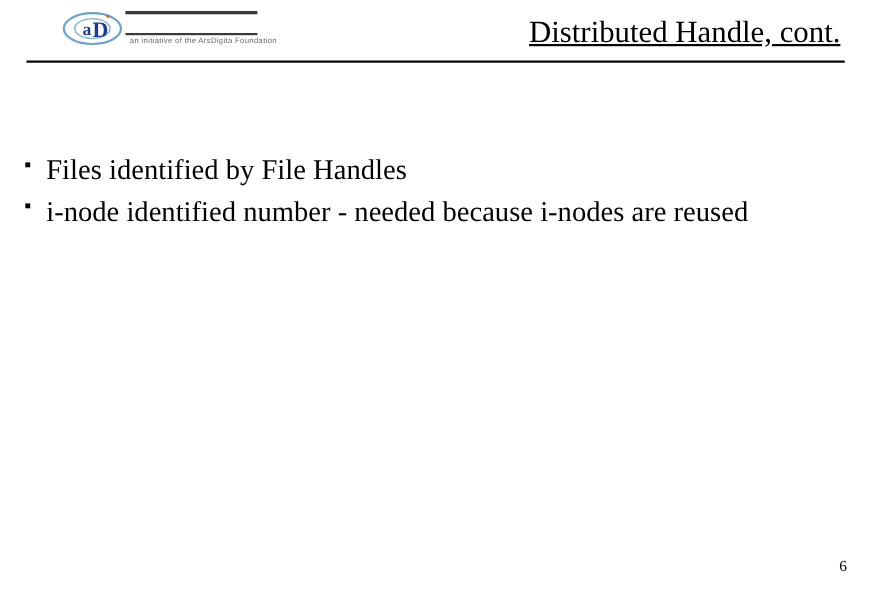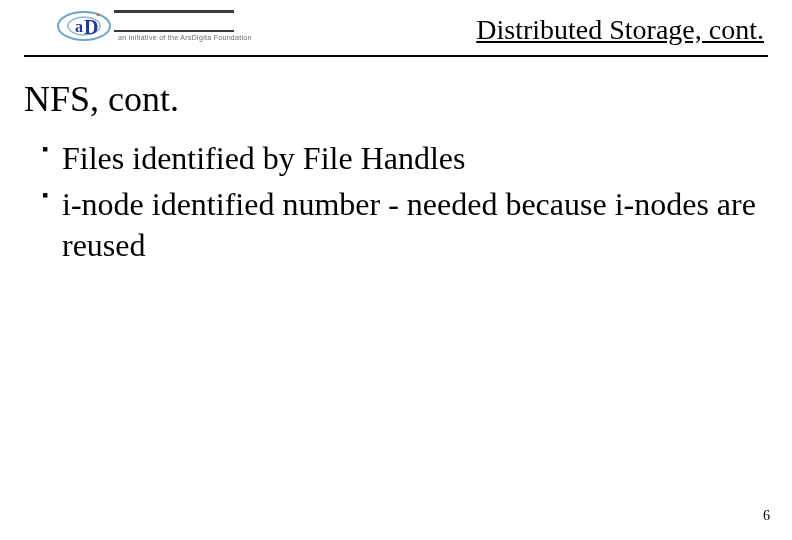--- a/index.html
+++ b/index.html
@@ -6,21 +6,21 @@
   html, body { width: 792px; height: 540px; background: #fff; font-family: "Times New Roman", Times, serif; color: #000; }
   .slide { position: relative; width: 792px; height: 540px; }
   .header { position: relative; height: 58px; }
   .logo { position: absolute; left: 54px; top: 6px; width: 60px; height: 40px; }
   .logo-text { position: absolute; left: 118px; top: 34px; font-size: 7px; letter-spacing: 0.3px; color: #6a6a6a; font-family: Arial, Helvetica, sans-serif; }
   .logo-line-top { position: absolute; left: 114px; top: 10px; width: 120px; height: 3px; background: #3a3a3a; }
   .logo-line-bot { position: absolute; left: 114px; top: 30px; width: 120px; height: 2px; background: #3a3a3a; }
   .header-title { position: absolute; right: 28px; top: 14px; font-size: 28px; text-decoration: underline; }
   .hr { position: absolute; left: 24px; right: 24px; top: 55px; height: 2px; background: #000; }
   .section-title { position: absolute; left: 24px; top: 78px; font-size: 36px; }
-  .content { position: absolute; left: 42px; right: 30px; top: 138px; font-size: 32px; line-height: 1.3; }
+  .content { position: absolute; left: 22px; right: 30px; top: 138px; font-size: 26px; line-height: 1.3; }
   ul { list-style: none; }
   ul.level1 > li { padding-left: 20px; position: relative; margin-bottom: 4px; }
   ul.level1 > li::before { content: "\25AA"; position: absolute; left: 0; top: 0; font-size: 18px; }
   ul.level2 { margin-top: 2px; }
   ul.level2 > li { padding-left: 20px; position: relative; margin-left: 50px; margin-bottom: 2px; }
   ul.level2 > li::before { content: "\25AA"; position: absolute; left: 0; top: 0; font-size: 18px; }
   .pagenum { position: absolute; right: 22px; bottom: 16px; font-size: 14px; }
 </style>
 </head>
 <body>
@@ -33,25 +33,24 @@
         <ellipse cx="30" cy="20" rx="26" ry="14" fill="none" stroke="#6fa3c7" stroke-width="2"></ellipse>
         <ellipse cx="30" cy="20" rx="16" ry="9" fill="none" stroke="#8fb7d1" stroke-width="1.5"></ellipse>
         <text x="21" y="26" font-family="Georgia, 'Times New Roman', serif" font-size="16" font-weight="bold" fill="#203a8f">a</text>
         <text x="30" y="28" font-family="Georgia, 'Times New Roman', serif" font-size="20" font-weight="bold" fill="#203a8f">D</text>
         <circle cx="44" cy="9" r="1.3" fill="#d06a14"></circle>
       </svg>
     </div>
     <div class="logo-line-top"></div>
     <div class="logo-line-bot"></div>
     <div class="logo-text">an initiative of the ArsDigita Foundation</div>
-    <div class="header-title">Distributed Storage, cont.</div>
+    <div class="header-title">Distributed Handle, cont.</div>
     <div class="hr"></div>
   </div>
 
-  <div class="section-title">NFS, cont.</div>
 
   <div class="content">
     <ul class="level1">
       <li>
         <span>Files identified by File Handles</span>
         <ul class="level2">
         </ul>
       </li>
       <li>
         <span>i-node identified number - needed because i-nodes are reused</span>

